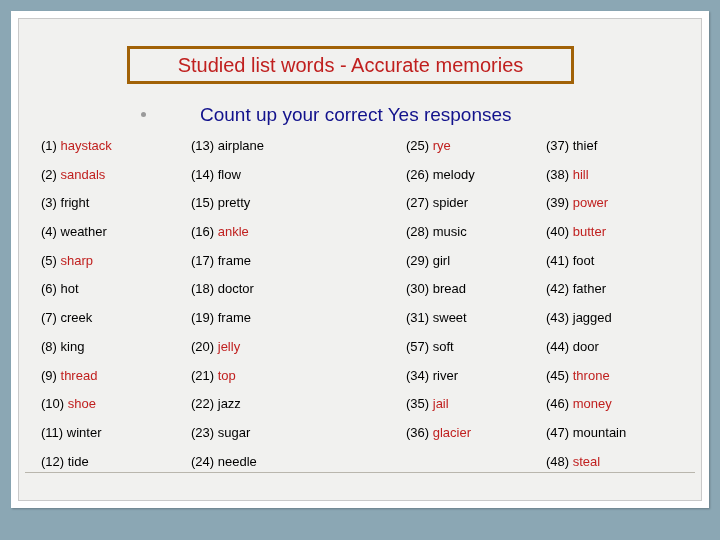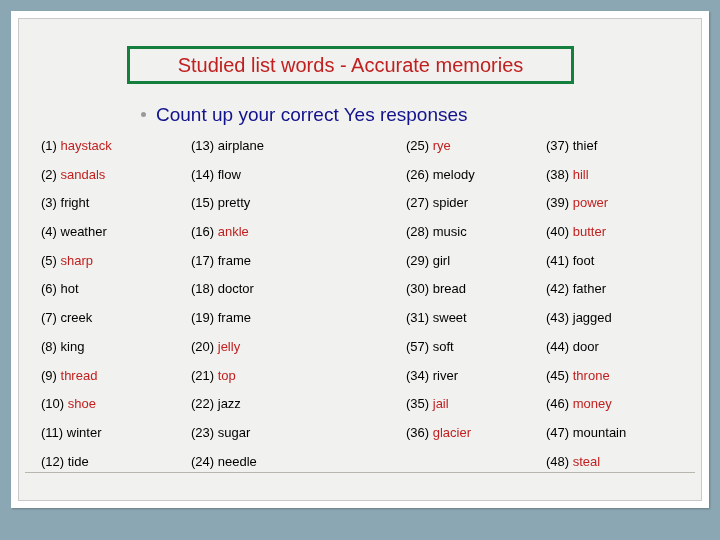--- a/index.html
+++ b/index.html
@@ -38,21 +38,21 @@
     overflow: hidden;
   }
 
   
   .title-box {
     position: absolute;
     left: 108px;
     top: 27px;
     width: 447px;
     height: 38px;
-    border: 3px solid #15803d;
+    border: 3px solid #a16207;
     background: #f1f1ef;
     box-sizing: border-box;
     display: flex;
     align-items: center;
     justify-content: center;
   }
   .title-text {
     color: #c0201f;
     font-size: 20px;
     line-height: 20px;
@@ -60,20 +60,21 @@
   }
 
   
   .bullet-row {
     position: absolute;
     left: 122px;
     top: 86px;
     display: flex;
     align-items: center;
     white-space: nowrap;
+    gap: 44px;
   }
   .bullet-dot {
     width: 5px;
     height: 5px;
     border-radius: 50%;
     background: #9a9a9a;
     margin-right: 10px;
     flex: 0 0 auto;
   }
   .bullet-text {

